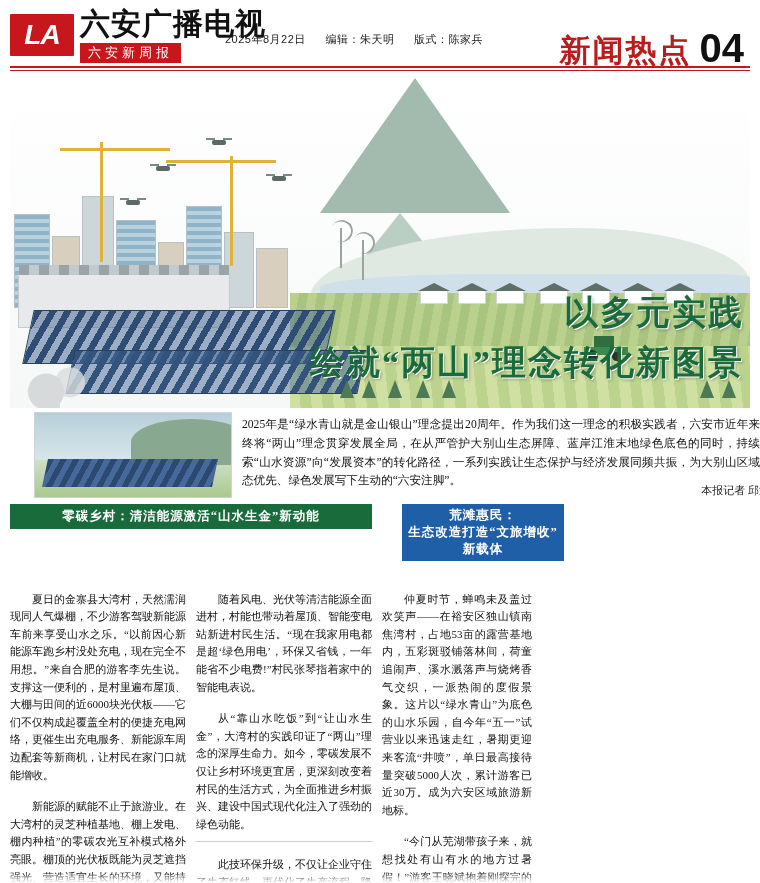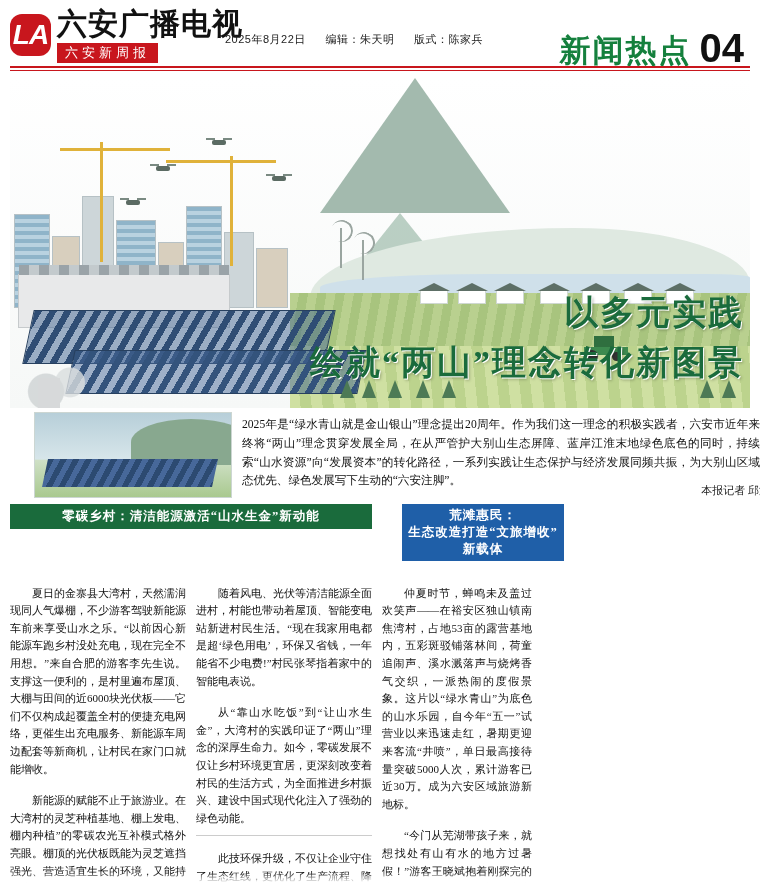--- a/index.html
+++ b/index.html
@@ -16,23 +16,23 @@
     box-sizing:border-box;
     padding:8px 10px 6px 10px;
   }
   
   .masthead{
     position:relative;height:62px;
     display:flex;align-items:flex-start;
   }
   .logo-block{display:flex;align-items:center;gap:6px;}
   .logo-mark{
-    width:41px;height:42px;background:#c8161d;
+    width:64px;height:42px;background:#c8161d;
     display:flex;align-items:center;justify-content:center;
-    position:relative;border-radius:12px;
+    position:relative;border-radius:1px;
   }
   .logo-mark .la{
     color:#fff;font-family:"Liberation Sans",sans-serif;
     font-weight:bold;font-style:italic;font-size:28px;letter-spacing:-1px;
   }
   .logo-text{display:flex;flex-direction:column;justify-content:center;}
   .logo-title{
     font-size:30px;font-weight:bold;letter-spacing:1px;color:#111;
     line-height:1.05;font-family:"Liberation Serif",serif;
   }
@@ -45,21 +45,21 @@
     position:absolute;left:215px;top:24px;
     font-size:11px;color:#222;letter-spacing:.5px;
     font-family:Liberation Sans, sans-serif;
   }
   .mast-meta span{margin-right:16px;}
   .mast-right{
     position:absolute;right:6px;top:22px;
     display:flex;align-items:flex-end;gap:8px;
   }
   .mast-section{
-    font-size:31px;font-weight:bold;color:#15803d;letter-spacing:2px;
+    font-size:31px;font-weight:bold;color:#b91c1c;letter-spacing:2px;
     line-height:1;
   }
   .mast-page{
     font-size:40px;font-weight:bold;color:#111;line-height:.9;
     font-family:"Liberation Sans",sans-serif;
   }
   .mast-rule{
     position:absolute;left:0;right:0;top:58px;height:2px;background:#c8161d;
   }
   .mast-rule2{
@@ -215,21 +215,21 @@
   }
 
   
   .cols{
     display:flex;gap:10px;margin-top:10px;width:740px;height:398px;
   }
   .col{width:176px;font-size:11px;line-height:1.6;text-align:justify;}
   .col.last{width:150px;}
   .sec-head{
     background:#1a6b3c;color:#fff;text-align:center;font-weight:bold;
-    font-size:12.5px;letter-spacing:1px;padding:4px 2px;
+    font-size:12.5px;letter-spacing:1px;padding:4px 2px;margin-bottom:6px;
   }
   .sec-head.blue{background:#1f5fa8;}
   .sec-head.two{line-height:1.35;padding:3px 2px;}
   .para{margin:14px 0 5px 0;text-indent:2em;}
   .divider{height:1px;background:#ccc;margin:8px 0;}
   .colgroup{display:flex;gap:10px;}
   .span2head{width:362px;}
   .span-last{width:162px;}
   .footer-fade{
     position:absolute;left:0;bottom:0;width:760px;height:10px;

